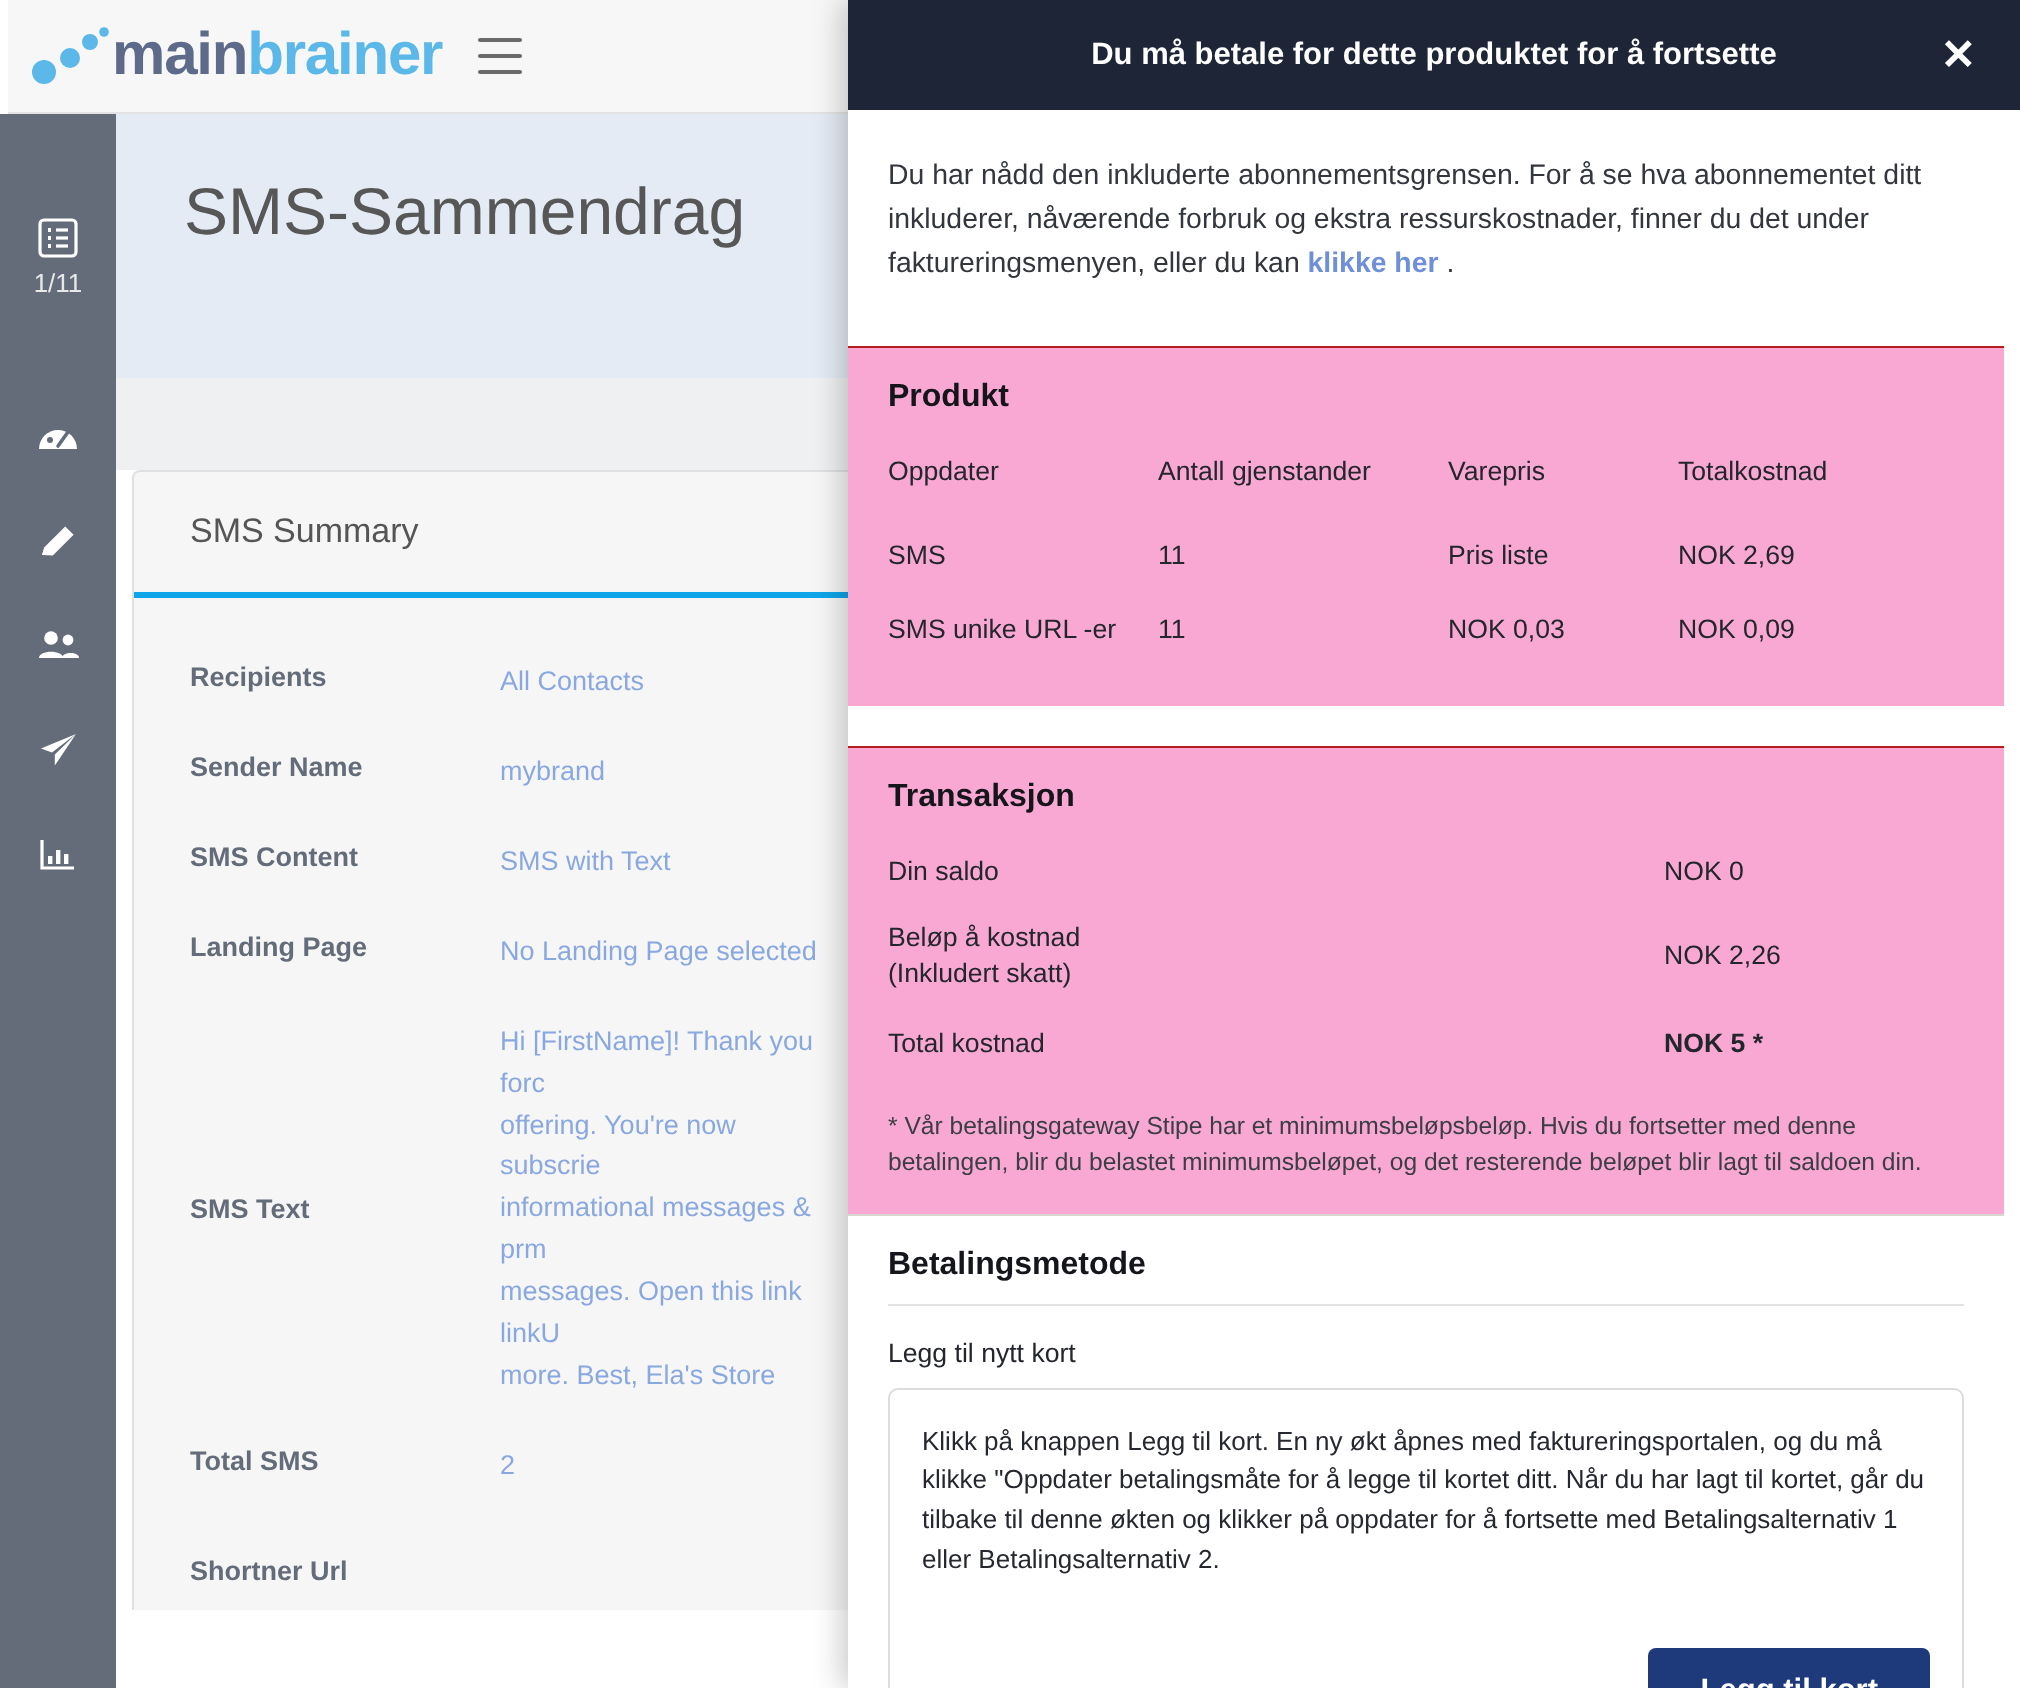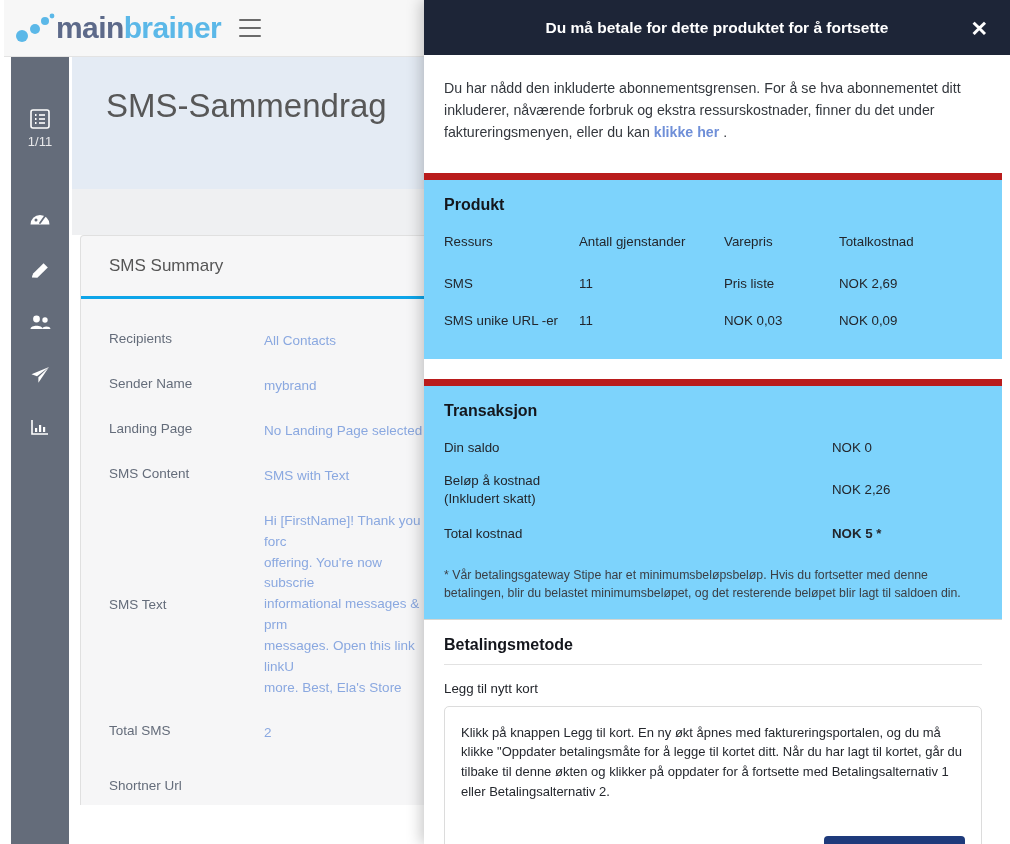--- a/index.html
+++ b/index.html
@@ -37,33 +37,33 @@
     margin-left: 18px; width: 22px; height: 18px;
     display: flex; flex-direction: column; justify-content: space-between;
     cursor: pointer;
   }
   #hamburger span { display: block; height: 2px; background: #6b6b6b; border-radius: 1px; }
 
   
   #rail {
     position: absolute; left: 0; top: 57px; width: 58px; bottom: 0;
     background: #646c7a;
-    display: flex; flex-direction: column; align-items: center; margin-left: 11px;
+    display: flex; flex-direction: column; align-items: center;
   }
   .rail-item {
     width: 58px; display: flex; flex-direction: column;
     align-items: center; justify-content: center;
     color: #ffffff; cursor: pointer;
   }
   .rail-icon { width: 24px; height: 24px; display: block; }
   .rail-count { font-size: 13px; color: #e8e8ea; margin-top: 3px; }
 
   
   #content {
-    position: absolute; left: 72px; top: 57px; width: 386px; bottom: 0;
+    position: absolute; left: 58px; top: 57px; width: 386px; bottom: 0;
     background: #ffffff; overflow: hidden;
   }
   #hero {
     background: #e4ebf4; padding: 30px 34px 46px 34px;
   }
   #hero-title {
     font-size: 33px; color: #575757; margin: 0 0 18px 0; font-weight: normal;
     white-space: nowrap;
   }
   #hero-desc {
@@ -77,21 +77,21 @@
     border-bottom: none;
   }
   #summary-head {
     padding: 20px 28px; border-bottom: 3px solid #0ea5e9;
     font-size: 17px; color: #555;
   }
   #summary-body { padding: 20px 0 0 0; }
   .sum-row {
     display: flex; padding: 12px 28px; font-size: 13.5px; align-items: flex-start;
   }
-  .sum-label { width: 155px; flex: none; color: #646c7a; font-weight: normal; }
+  .sum-label { width: 155px; flex: none; color: #646c7a; font-weight: bold; }
   .sum-value { color: #8aa8e0; line-height: 1.55; white-space: nowrap; }
 
   
   #fake-scroll {
     position: absolute; right: 4px; top: 57px; width: 9px; bottom: 0;
     background: #f1f1f1;
   }
   #fake-thumb {
     position: absolute; left: 0; top: 200px; width: 9px; height: 210px;
     background: #c9ccd1; border-radius: 4px;
@@ -124,22 +124,22 @@
   }
   #intro-section {
     padding: 22px 20px 30px 20px; background: #ffffff;
   }
   #intro-text {
     font-size: 14.2px; color: #33373d; line-height: 1.55; margin: 0;
   }
   .inline-link { color: #6f8fd8; cursor: pointer; font-weight: bold; }
 
   .cream-section {
-    background: #7dd3fc; width: 578px;
-    border-top: 7px solid #b91c1c;
+    background: #f9a8d4; width: 578px;
+    border-top: 1px solid #b91c1c;
     padding: 16px 20px 18px 20px;
   }
   .sec-title {
     font-size: 16px; font-weight: bold; color: #14161c; margin: 0 0 14px 0;
   }
 
   
   #produkt-table { width: 100%; border-collapse: collapse; }
   #produkt-table th {
     text-align: left; font-weight: normal; font-size: 13.3px;
@@ -273,26 +273,26 @@
       <div id="summary-body">
         <div class="sum-row">
           <div class="sum-label">Recipients</div>
           <div class="sum-value">All Contacts</div>
         </div>
         <div class="sum-row">
           <div class="sum-label">Sender Name</div>
           <div class="sum-value">mybrand</div>
         </div>
         <div class="sum-row">
+          <div class="sum-label">SMS Content</div>
+          <div class="sum-value">SMS with Text</div>
+        </div>
+        <div class="sum-row">
           <div class="sum-label">Landing Page</div>
           <div class="sum-value">No Landing Page selected</div>
-        </div>
-        <div class="sum-row">
-          <div class="sum-label">SMS Content</div>
-          <div class="sum-value">SMS with Text</div>
         </div>
         <div class="sum-row" style="align-items:center;">
           <div class="sum-label">SMS Text</div>
           <div class="sum-value" style="white-space:pre-line;">Hi [FirstName]! Thank you forc
 offering. You're now subscrie
 informational messages &amp; prm
 messages. Open this link linkU
 more. Best, Ela's Store</div>
         </div>
         <div class="sum-row">
@@ -323,21 +323,21 @@
 
     <div id="intro-section">
       <p id="intro-text"><span>Du har nådd den inkluderte abonnementsgrensen. For å se hva abonnementet ditt inkluderer, nåværende forbruk og ekstra ressurskostnader, finner du det under faktureringsmenyen, eller du kan </span><span class="inline-link">klikke her</span><span> .</span></p>
     </div>
 
     <div class="cream-section">
       <h2 class="sec-title">Produkt</h2>
       <table id="produkt-table">
         <thead>
           <tr>
-            <th class="col-res">Ressurs</th>
+            <th class="col-res">Oppdater</th>
             <th class="col-qty">Antall gjenstander</th>
             <th class="col-unit">Varepris</th>
             <th>Totalkostnad</th>
           </tr>
         </thead>
         <tbody>
           <tr>
             <td>SMS</td>
             <td>11</td>
             <td class="link-cell">Pris liste</td>

